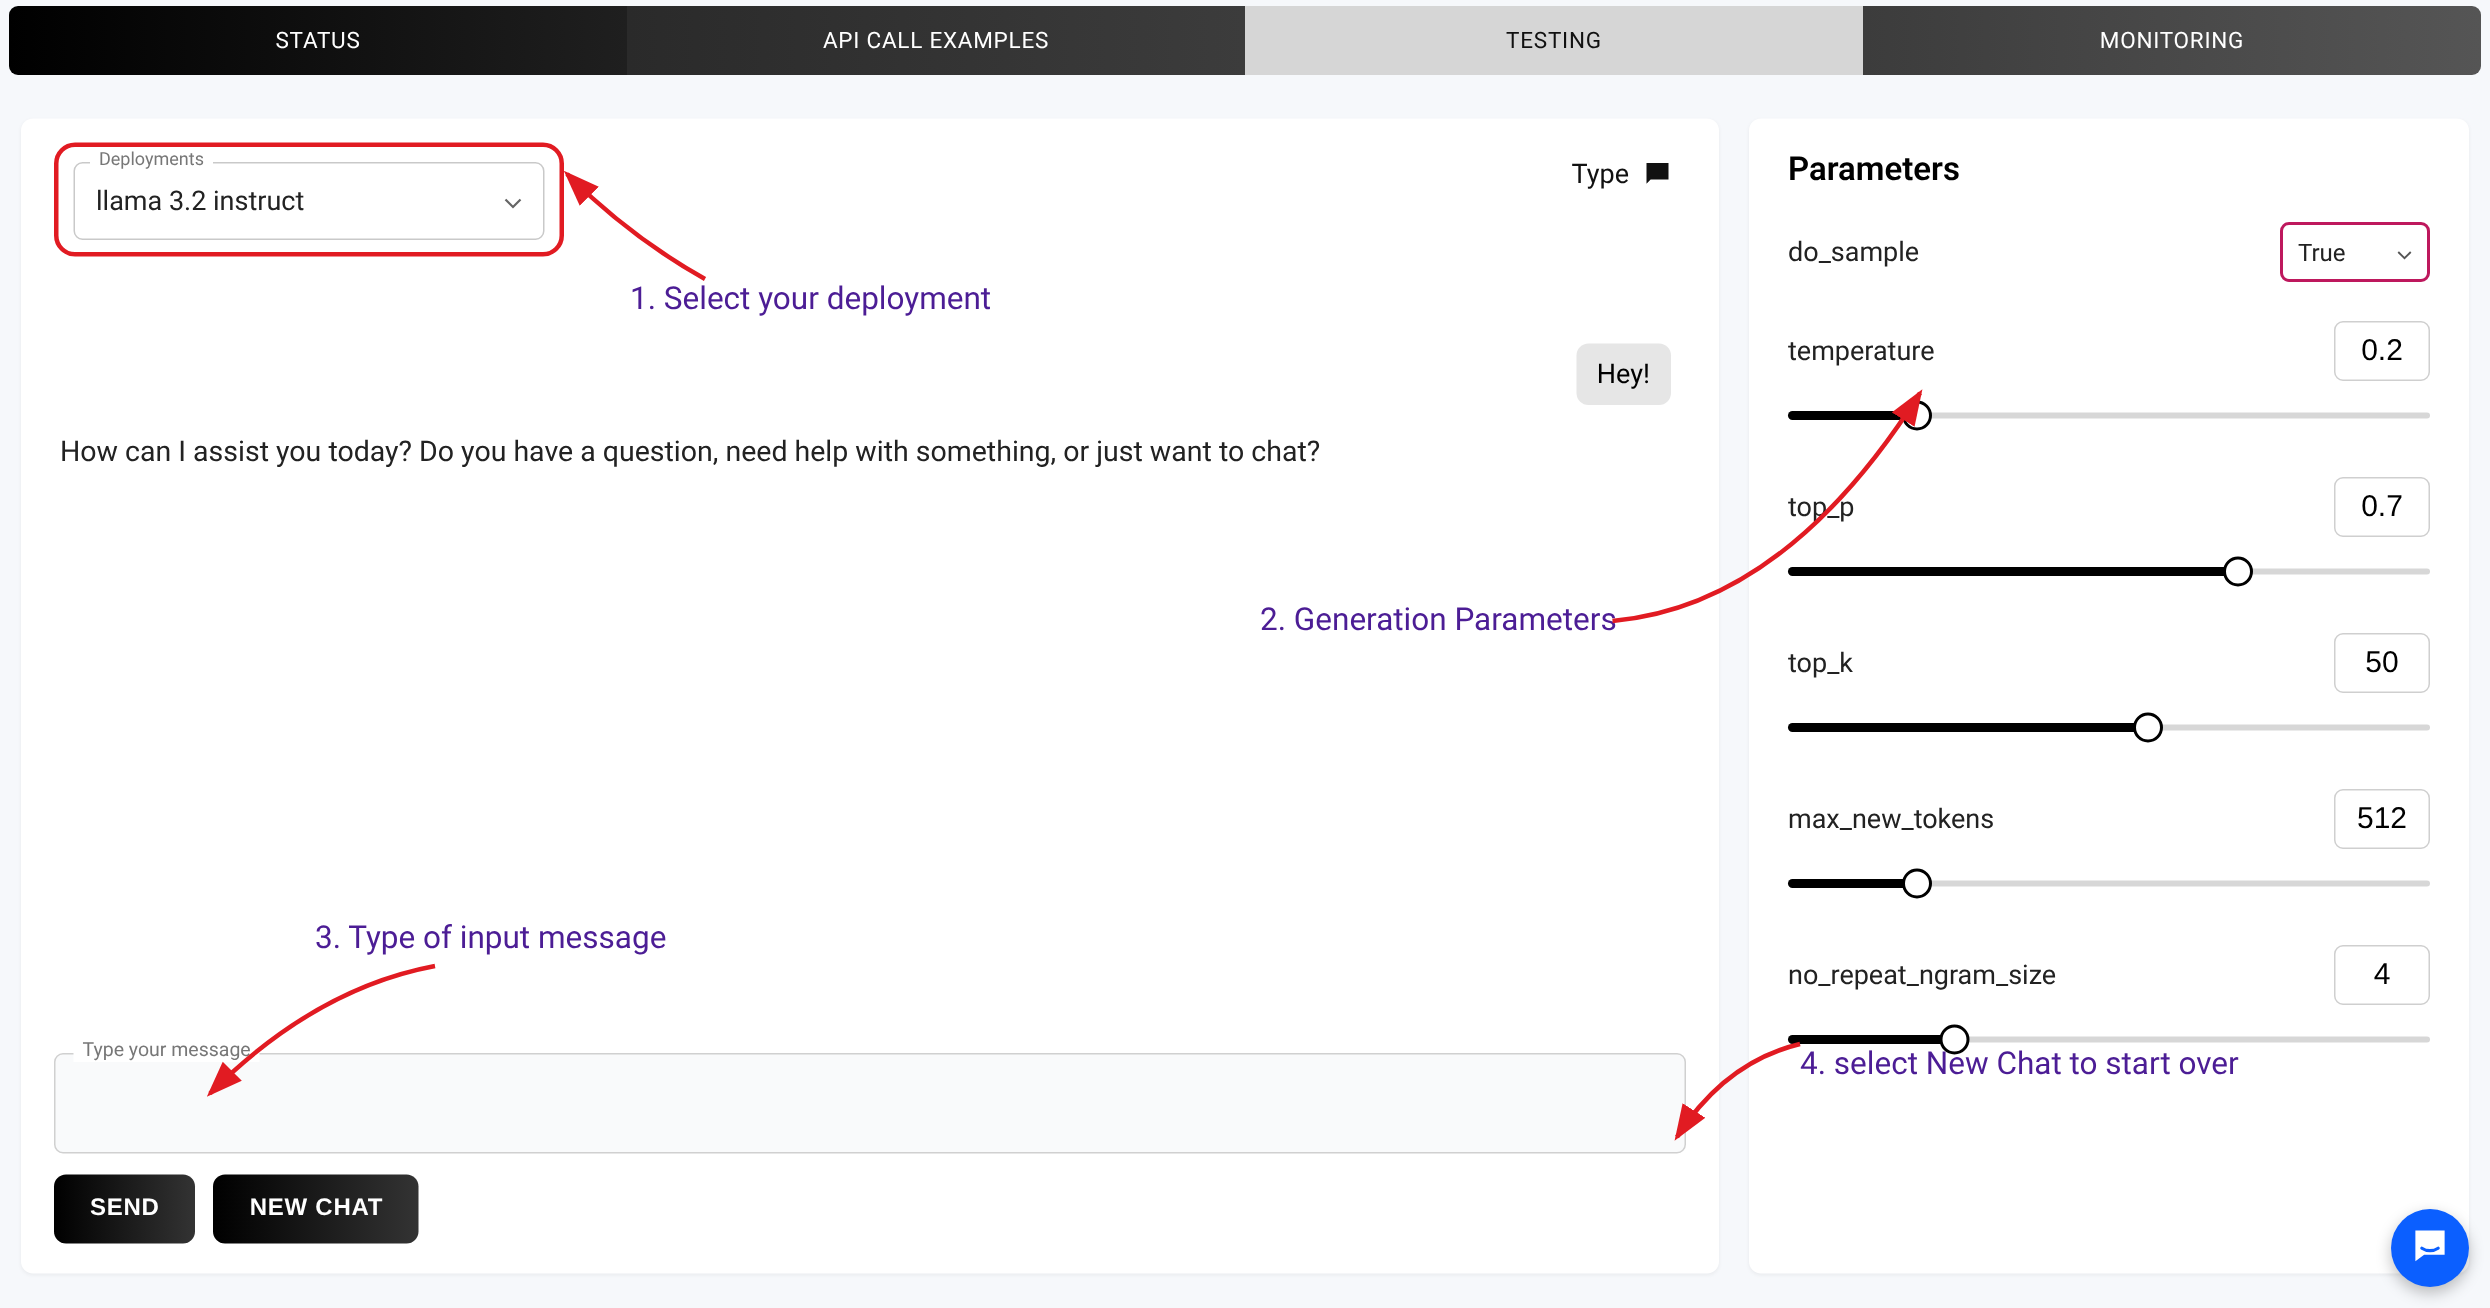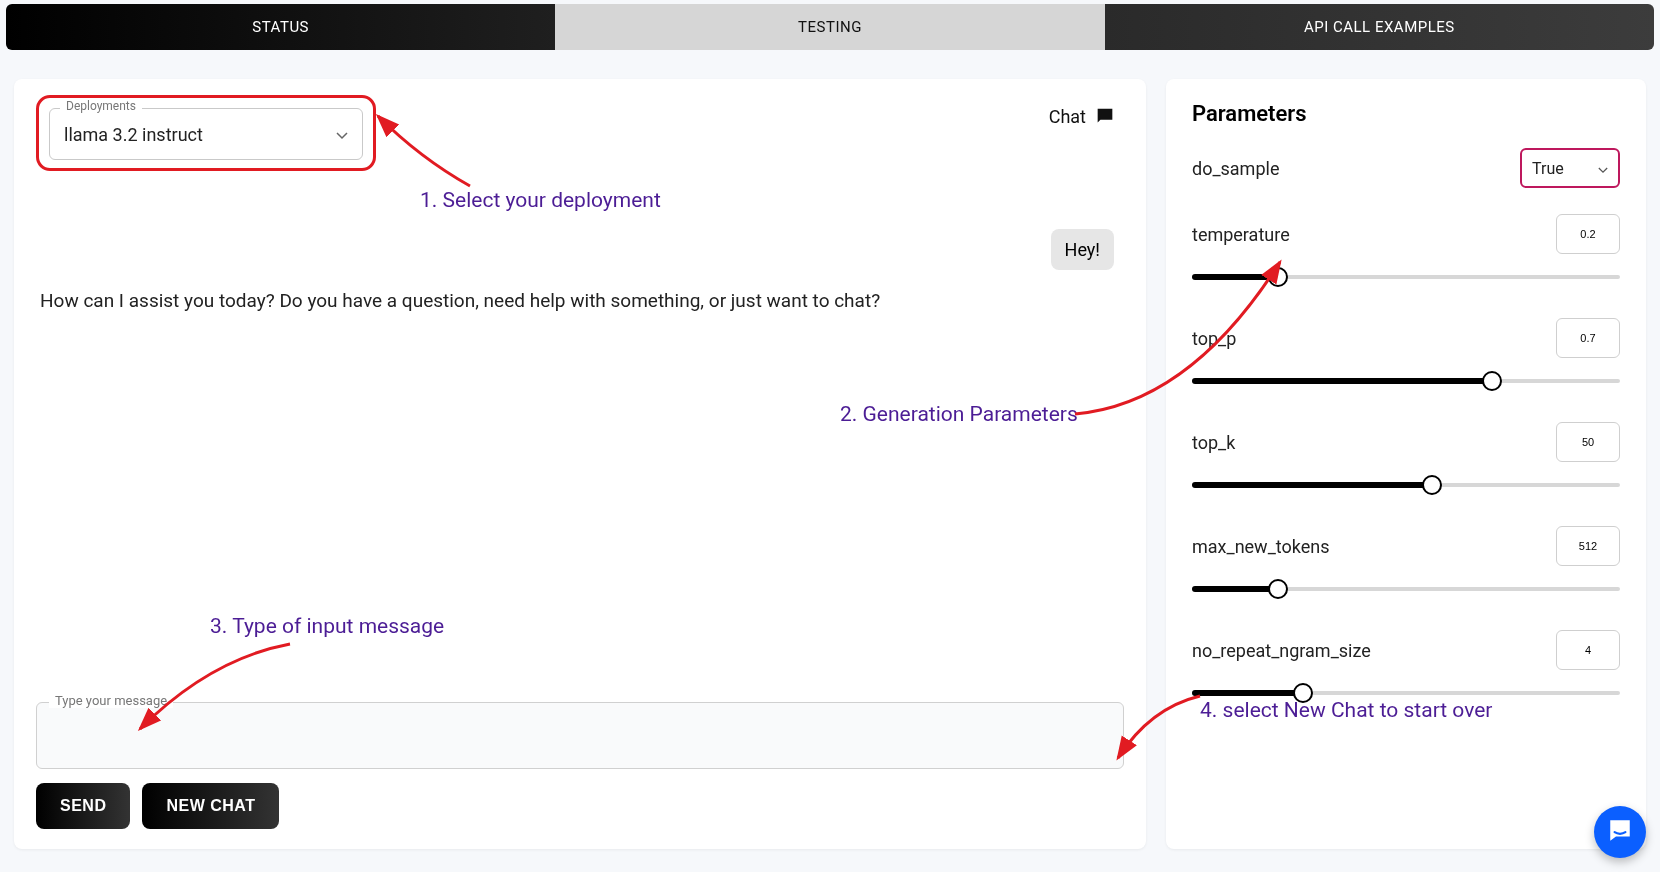--- a/index.html
+++ b/index.html
@@ -205,21 +205,21 @@
     font-size: 16px;
     cursor: pointer;
     color: #222;
   }
   .param-input {
     width: 64px;
     height: 40px;
     border: 1px solid #cfcfcf;
     border-radius: 6px;
     text-align: center;
-    font-size: 11px;
+    font-size: 20px;
   }
   .slider-wrap {
     position: relative;
     height: 22px;
     margin-bottom: 30px;
   }
   .slider-track {
     position: absolute;
     top: 9px;
     left: 0;
@@ -271,41 +271,42 @@
     justify-content: center;
     box-shadow: 0 4px 10px rgba(0,0,0,0.25);
     cursor: pointer;
   }
 </style>
 </head>
 <body>
 
 <div class="tabbar">
   <div class="tab status">STATUS</div>
+  <div class="tab api">API CALL EXAMPLES</div>
   <div class="tab testing">TESTING</div>
-  <div class="tab api">API CALL EXAMPLES</div>
+  <div class="tab monitoring">MONITORING</div>
 </div>
 
 <div class="main">
 
   <div class="chat-panel">
     <div class="dep-wrap">
       <div class="dep-fieldset">
         <span class="dep-legend">Deployments</span>
         <span class="dep-value">llama 3.2 instruct</span>
         <span class="dep-caret">
           <svg width="12" height="8" viewBox="0 0 12 8">
               <path d="M1 1l5 5 5-5" stroke="#666" stroke-width="1.5" fill="none"></path>
             </svg>
         </span>
       </div>
     </div>
 
     <div class="chat-header">
-      <span>Chat</span>
+      <span>Type</span>
       <span class="chat-icon">
         <svg width="22" height="22" viewBox="0 0 24 24">
             <path fill="#111" d="M4 4h16v12H7l-3 3V4zm3 4h10v2H7V8zm0 3h7v2H7v-2z"></path>
           </svg>
       </span>
     </div>
 
     <div class="chat-body">
       <div class="user-bubble">Hey!</div>
       <div class="assistant-msg">How can I assist you today? Do you have a question, need help with something, or just want to chat?</div>

